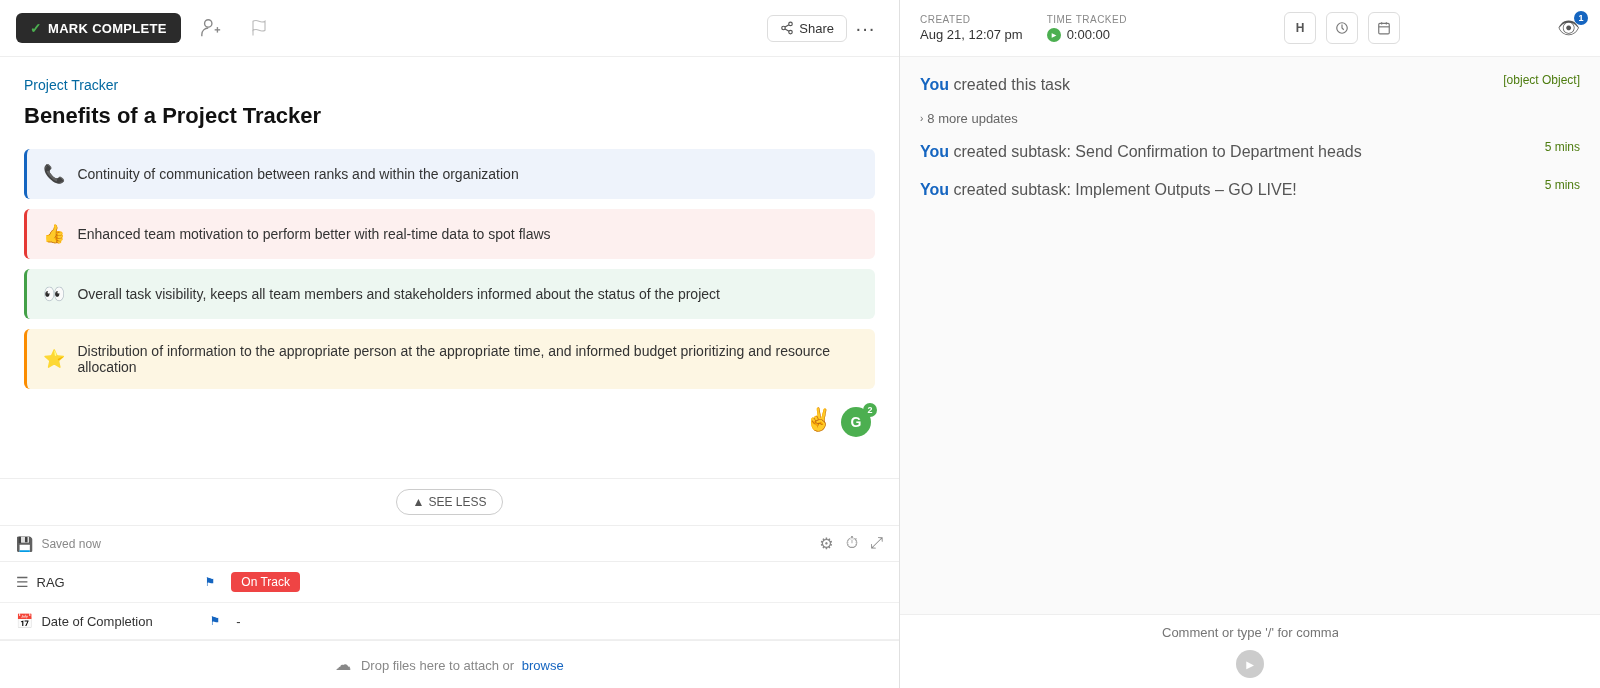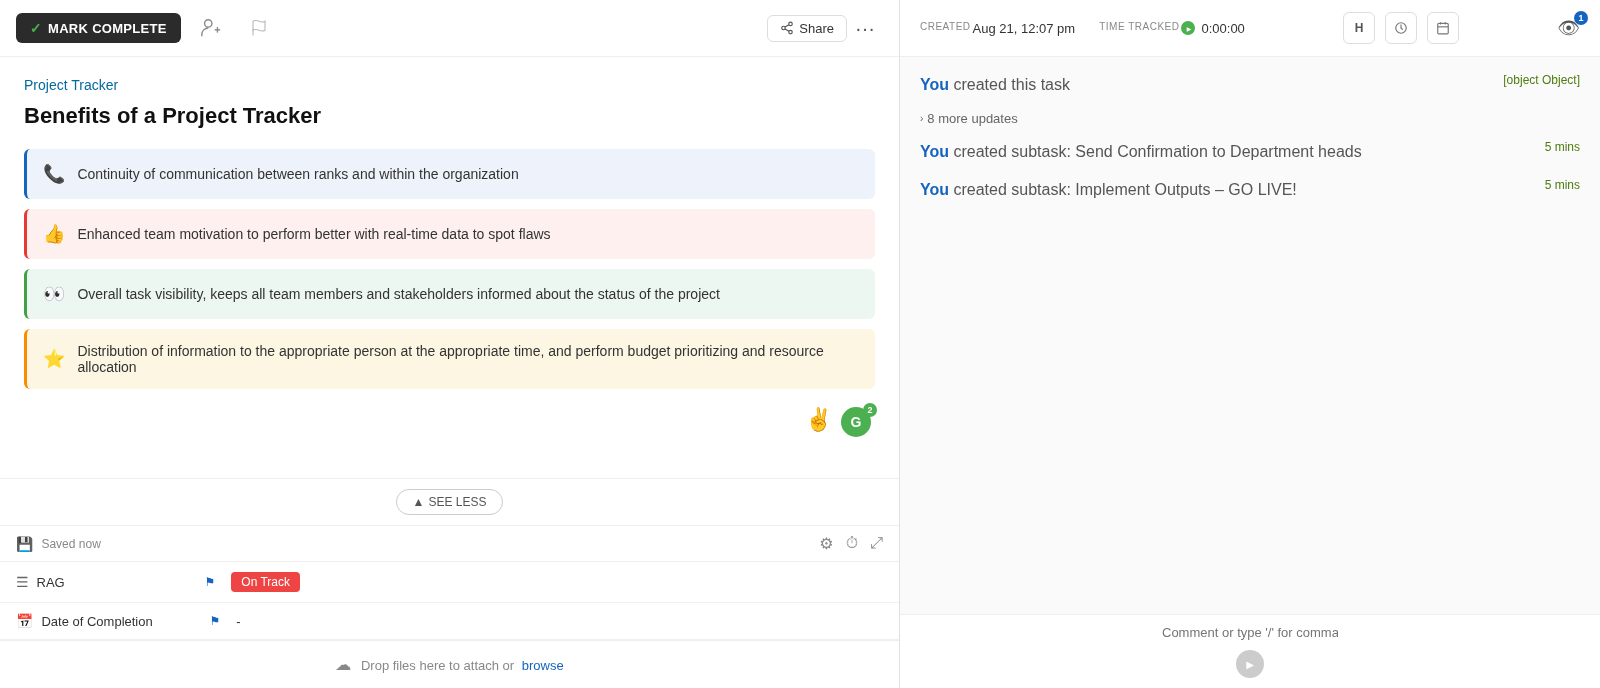--- a/index.html
+++ b/index.html
@@ -78,21 +78,21 @@
     .field-icon { font-size: 14px; color: #666; }
     .field-label { font-size: 13px; color: #333; width: 160px; flex-shrink: 0; }
     .field-pin { color: #1565c0; font-size: 12px; margin-right: 8px; }
     .on-track-badge { background: #ef4444; color: #fff; border-radius: 4px; padding: 3px 10px; font-size: 12px; font-weight: 400; }
     .field-value { font-size: 13px; color: #333; }
 
     
     .right-panel { flex: 1; display: flex; flex-direction: column; background: #fafafa; padding: 0; }
 
     .meta-bar { display: flex; align-items: center; padding: 12px 20px; border-bottom: 1px solid #eee; gap: 24px; background: #fff; }
-    .meta-group { display: flex; flex-direction: row; gap: 2px; }
+    .meta-group { display: flex; flex-direction: column; gap: 2px; }
     .meta-label { font-size: 10px; color: #888; text-transform: uppercase; letter-spacing: 0.5px; }
     .meta-value { font-size: 13px; color: #333; font-weight: 500; }
     .meta-timer { display: flex; align-items: center; gap: 6px; }
     .timer-play { width: 14px; height: 14px; background: #4caf50; border-radius: 50%; display: flex; align-items: center; justify-content: center; }
     .timer-play::after { content: '▶'; font-size: 6px; color: #fff; margin-left: 1px; }
     .meta-icons { margin-left: auto; display: flex; gap: 10px; }
     .meta-icon-btn { width: 32px; height: 32px; border: 1px solid #ddd; border-radius: 6px; display: flex; align-items: center; justify-content: center; font-size: 14px; cursor: pointer; background: #fff; color: #555; }
 
     .eye-badge-container { position: relative; display: inline-flex; margin-left: auto; }
     .eye-icon-btn { font-size: 18px; cursor: pointer; color: #555; }
@@ -168,21 +168,21 @@
       <div class="benefit-item red">
         <span class="benefit-icon">👍</span>
         <span>Enhanced team motivation to perform better with real-time data to spot flaws</span>
       </div>
       <div class="benefit-item green">
         <span class="benefit-icon">👀</span>
         <span>Overall task visibility, keeps all team members and stakeholders informed about the status of the project</span>
       </div>
       <div class="benefit-item orange">
         <span class="benefit-icon">⭐</span>
-        <span>Distribution of information to the appropriate person at the appropriate time, and perform budget prioritizing and resource allocation</span>
+        <span>Distribution of information to the appropriate person at the appropriate time, and informed budget prioritizing and resource allocation</span>
       </div>
 
       <div class="reaction-row">
         <span class="reaction">✌️</span>
         <span class="reaction" style="width:30px;height:30px;background:#4caf50;border-radius:50%;display:inline-flex;align-items:center;justify-content:center;color:#fff;font-weight:700;font-size:14px;">G
           <span class="badge">2</span>
         </span>
       </div>
     </div>
 

